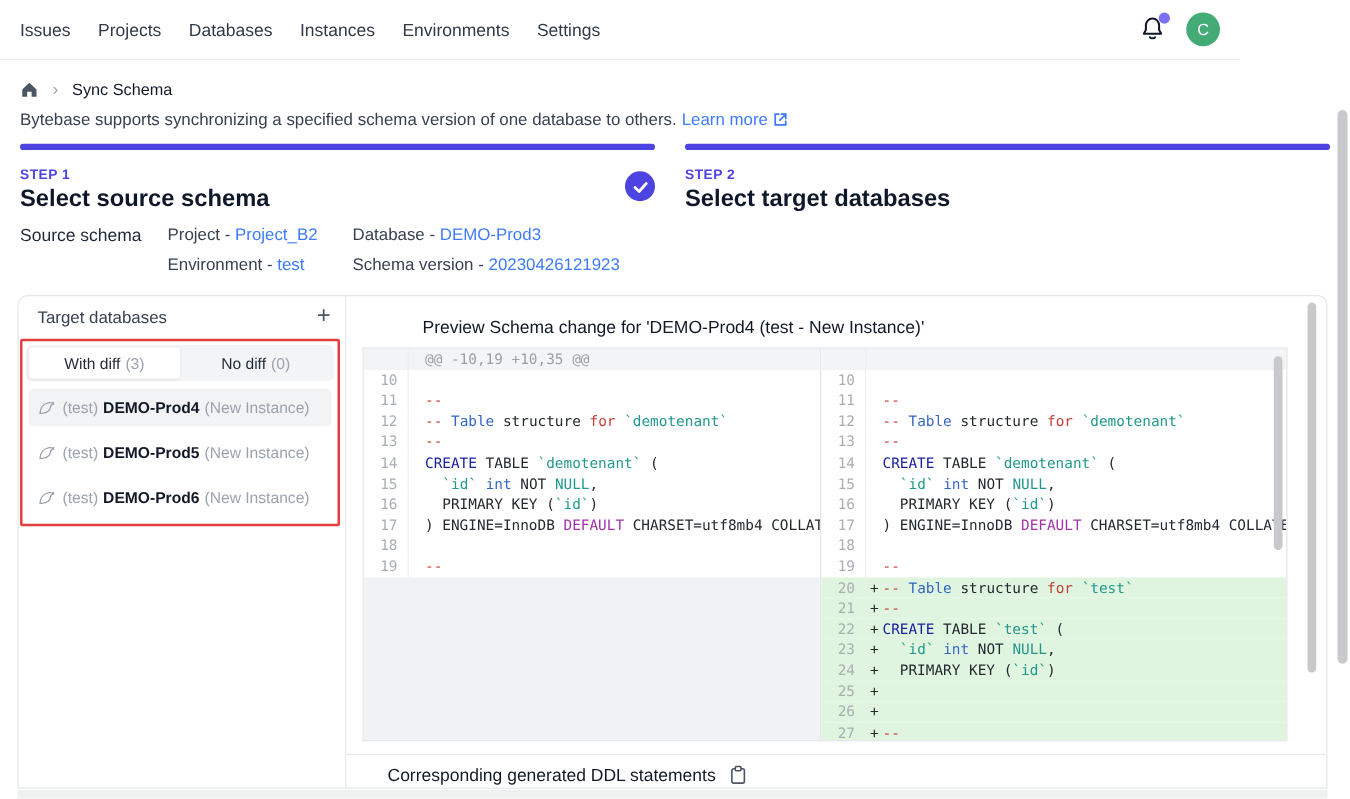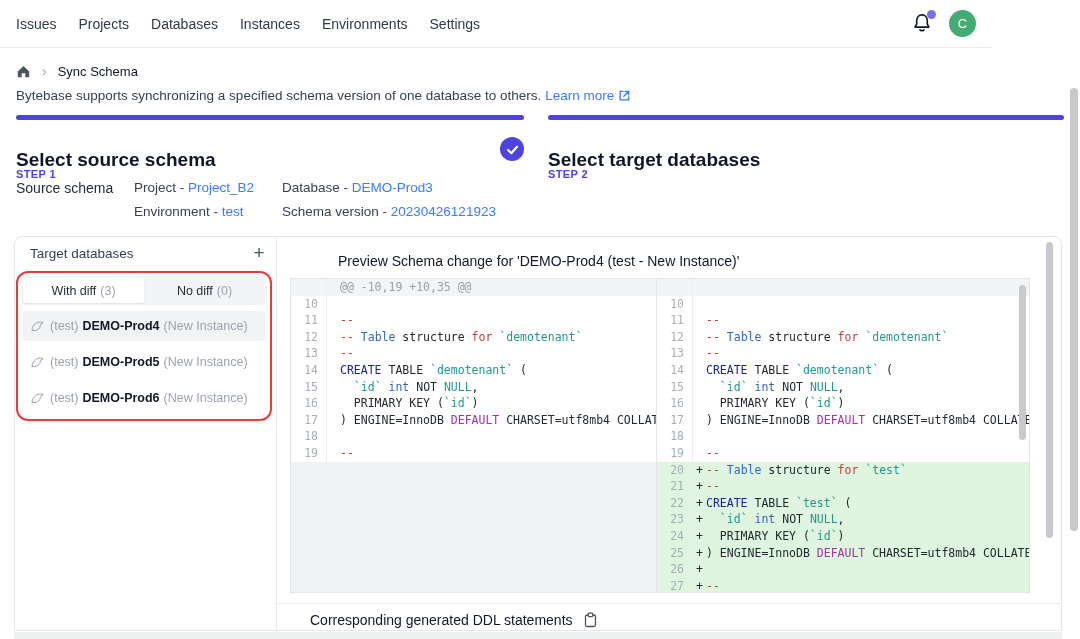--- a/index.html
+++ b/index.html
@@ -20,21 +20,21 @@
   
   .breadcrumb{position:absolute;left:16px;top:63px;display:flex;align-items:center;gap:11px;font-size:13px;color:#111827;}
   .crumb-sep{color:#9ca3af;font-size:14px;}
   .intro{position:absolute;left:16px;top:88px;font-size:13.5px;color:#374151;display:flex;align-items:center;gap:4px;}
   .link{color:#3e7bfa;cursor:pointer;}
 
   
   .bar{position:absolute;top:115px;height:5px;background:#4d43e0;border-radius:3px;}
   .bar1{left:16px;width:508px;}
   .bar2{left:548px;width:516px;}
-  .steplabel{position:absolute;top:134px;font-size:11px;font-weight:700;letter-spacing:.4px;color:#4d43e0;margin-top:34px;}
+  .steplabel{position:absolute;top:134px;font-size:11px;font-weight:700;letter-spacing:.4px;color:#4d43e0;}
   .steptitle{position:absolute;top:149px;font-size:19px;font-weight:600;color:#0f172a;}
   .check-circle{position:absolute;left:500px;top:137px;width:24px;height:24px;border-radius:50%;background:#4d43e0;
     display:flex;align-items:center;justify-content:center;}
 
   
   .source-label{position:absolute;left:16px;top:180px;font-size:14px;color:#1f2937;}
   .source-fields{position:absolute;left:134px;top:180px;display:grid;grid-template-columns:148px auto;
     row-gap:9px;font-size:13.5px;color:#374151;}
 
   
@@ -42,21 +42,21 @@
     border-radius:8px 8px 0 0;box-sizing:border-box;background:#fff;}
   .vline{position:absolute;left:276px;top:237px;width:1px;height:393px;background:#e8eaed;}
   .hline{position:absolute;left:277px;top:603px;width:785px;height:1px;background:#e8eaed;}
   .bottom-band{position:absolute;left:14px;top:632px;width:1048px;height:7px;background:#eff1f1;}
 
   
   .target-title{position:absolute;left:30px;top:246px;font-size:13.5px;font-weight:500;color:#374151;}
   .add-btn{position:absolute;left:248px;top:242px;width:22px;height:22px;font-size:19px;color:#4b5563;
     display:flex;align-items:center;justify-content:center;cursor:pointer;font-weight:400;}
   .filter-box{position:absolute;left:16px;top:271px;width:256px;height:150px;border:2px solid #e43d3d;
-    border-radius:12px;box-sizing:border-box;background:#fff;}
+    border-radius:2px;box-sizing:border-box;background:#fff;}
   .tabs{position:absolute;left:3px;top:3px;width:246px;height:29px;background:#f3f4f6;border-radius:4px;
     display:flex;padding:2px;box-sizing:border-box;}
   .tab{flex:1;display:flex;align-items:center;justify-content:center;gap:4px;font-size:12.5px;cursor:pointer;border-radius:3px;}
   .tab .tab-label{color:#1f2937;font-weight:500;}
   .tab .tab-count{color:#9ca3af;}
   .tab.active{background:#fff;box-shadow:0 1px 2px rgba(0,0,0,.08);}
   .db-list{position:absolute;left:5px;top:38px;width:242px;}
   .db-row{height:30px;margin-bottom:6px;display:flex;align-items:center;padding:0 8px;border-radius:4px;
     font-size:12.5px;cursor:pointer;}
   .db-row.selected{background:#f1f3f5;}
@@ -229,21 +229,21 @@
         <div class="diff-row"><span class="gut">15</span><span class="mark"> </span><span class="code"><span class="tk-pl">  </span><span class="tk-str">`id`</span><span class="tk-pl"> </span><span class="tk-kw">int</span><span class="tk-pl"> NOT </span><span class="tk-str">NULL</span><span class="tk-pl">,</span></span></div>
         <div class="diff-row"><span class="gut">16</span><span class="mark"> </span><span class="code"><span class="tk-pl">  PRIMARY KEY (</span><span class="tk-str">`id`</span><span class="tk-pl">)</span></span></div>
         <div class="diff-row"><span class="gut">17</span><span class="mark"> </span><span class="code"><span class="tk-pl">) ENGINE=InnoDB </span><span class="tk-mag">DEFAULT</span><span class="tk-pl"> CHARSET=utf8mb4 COLLATE</span></span></div>
         <div class="diff-row"><span class="gut">18</span><span class="mark"> </span><span class="code"></span></div>
         <div class="diff-row"><span class="gut">19</span><span class="mark"> </span><span class="code"><span class="tk-com">--</span></span></div>
         <div class="diff-row added"><span class="gut">20</span><span class="mark">+</span><span class="code"><span class="tk-com">--</span><span class="tk-pl"> </span><span class="tk-kw">Table</span><span class="tk-pl"> structure </span><span class="tk-com">for</span><span class="tk-pl"> </span><span class="tk-str">`test`</span></span></div>
         <div class="diff-row added"><span class="gut">21</span><span class="mark">+</span><span class="code"><span class="tk-com">--</span></span></div>
         <div class="diff-row added"><span class="gut">22</span><span class="mark">+</span><span class="code"><span class="tk-kw2">CREATE</span><span class="tk-pl"> TABLE </span><span class="tk-str">`test`</span><span class="tk-pl"> (</span></span></div>
         <div class="diff-row added"><span class="gut">23</span><span class="mark">+</span><span class="code"><span class="tk-pl">  </span><span class="tk-str">`id`</span><span class="tk-pl"> </span><span class="tk-kw">int</span><span class="tk-pl"> NOT </span><span class="tk-str">NULL</span><span class="tk-pl">,</span></span></div>
         <div class="diff-row added"><span class="gut">24</span><span class="mark">+</span><span class="code"><span class="tk-pl">  PRIMARY KEY (</span><span class="tk-str">`id`</span><span class="tk-pl">)</span></span></div>
-        <div class="diff-row added"><span class="gut">25</span><span class="mark">+</span><span class="code"><span class="tk-pl">) ENGINE=InnoDB </span><span class="tk-mag">DEFAULT</span><span class="tk-pl"> CHARSET=utf8mb4 COLLATE</span></span></div>
+        <div class="diff-row added"><span class="gut">25</span><span class="mark">+</span></div>
         <div class="diff-row added"><span class="gut">26</span><span class="mark">+</span><span class="code"></span></div>
         <div class="diff-row added"><span class="gut">27</span><span class="mark">+</span><span class="code"><span class="tk-com">--</span></span></div>
         <div class="sb-inner"></div>
       </div>
   </div>
 
   <div class="hline"></div>
 
   <div class="ddl-row">
     <span class="ddl-title">Corresponding generated DDL statements</span>

